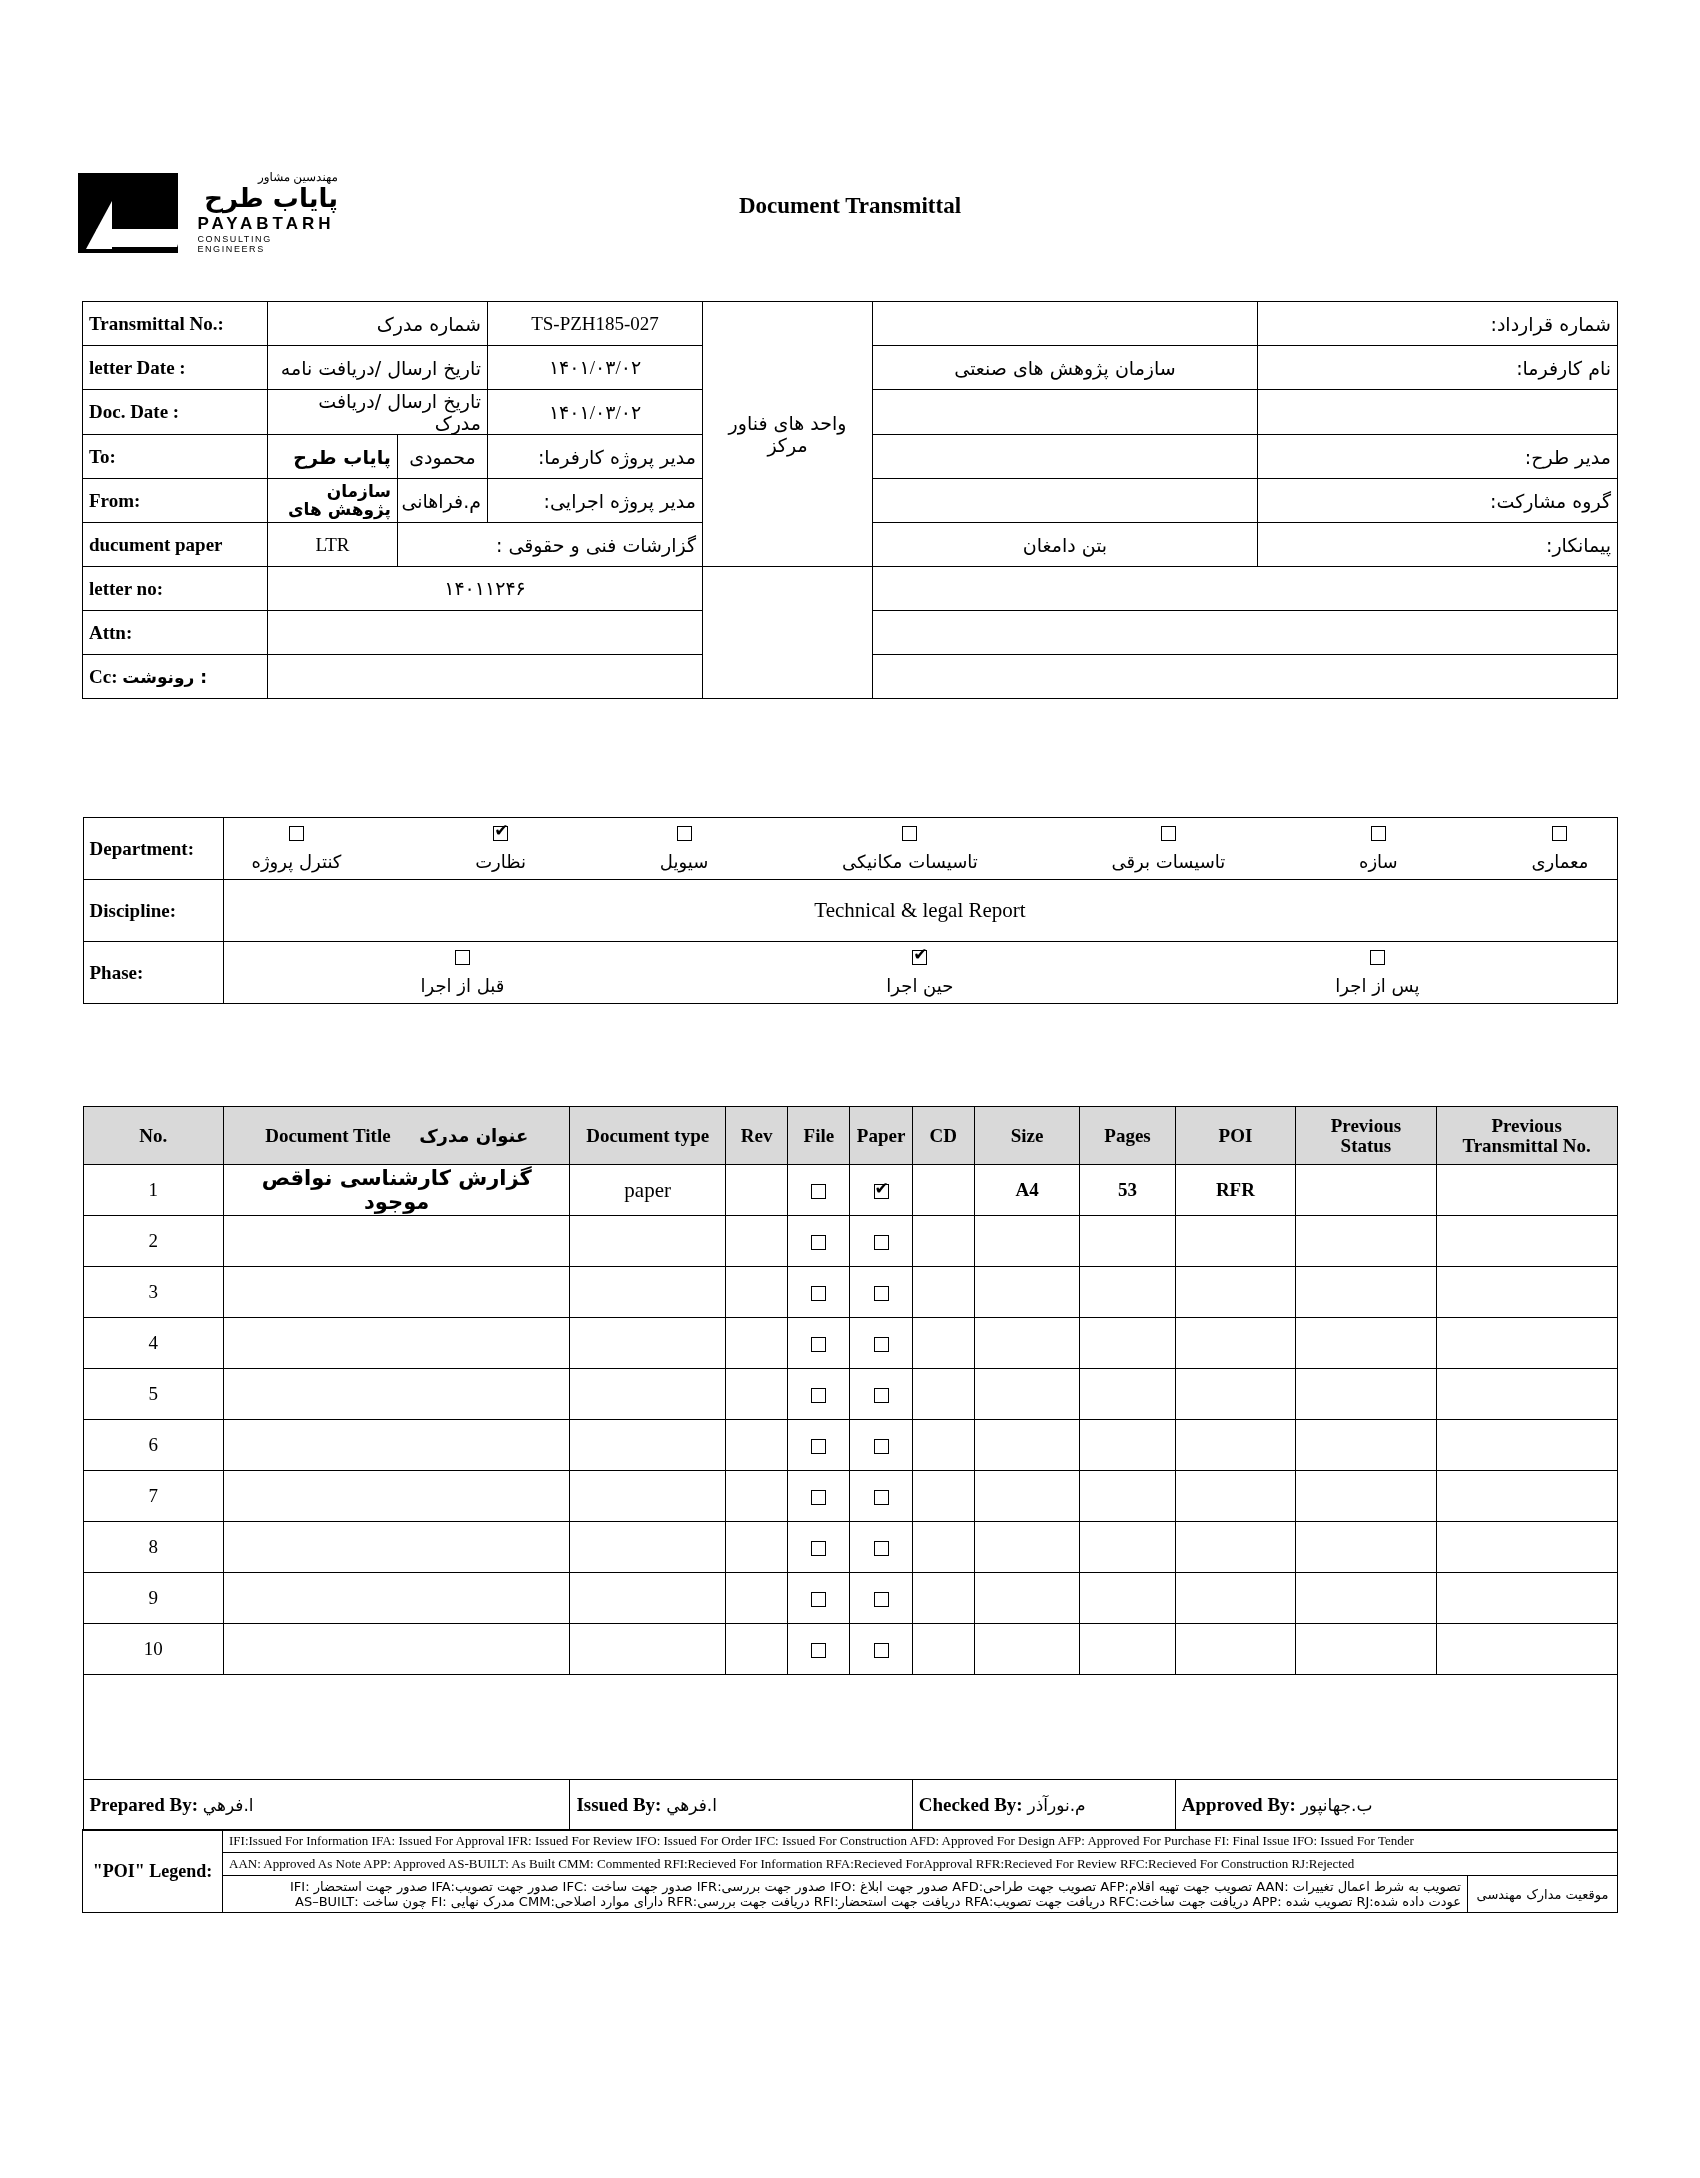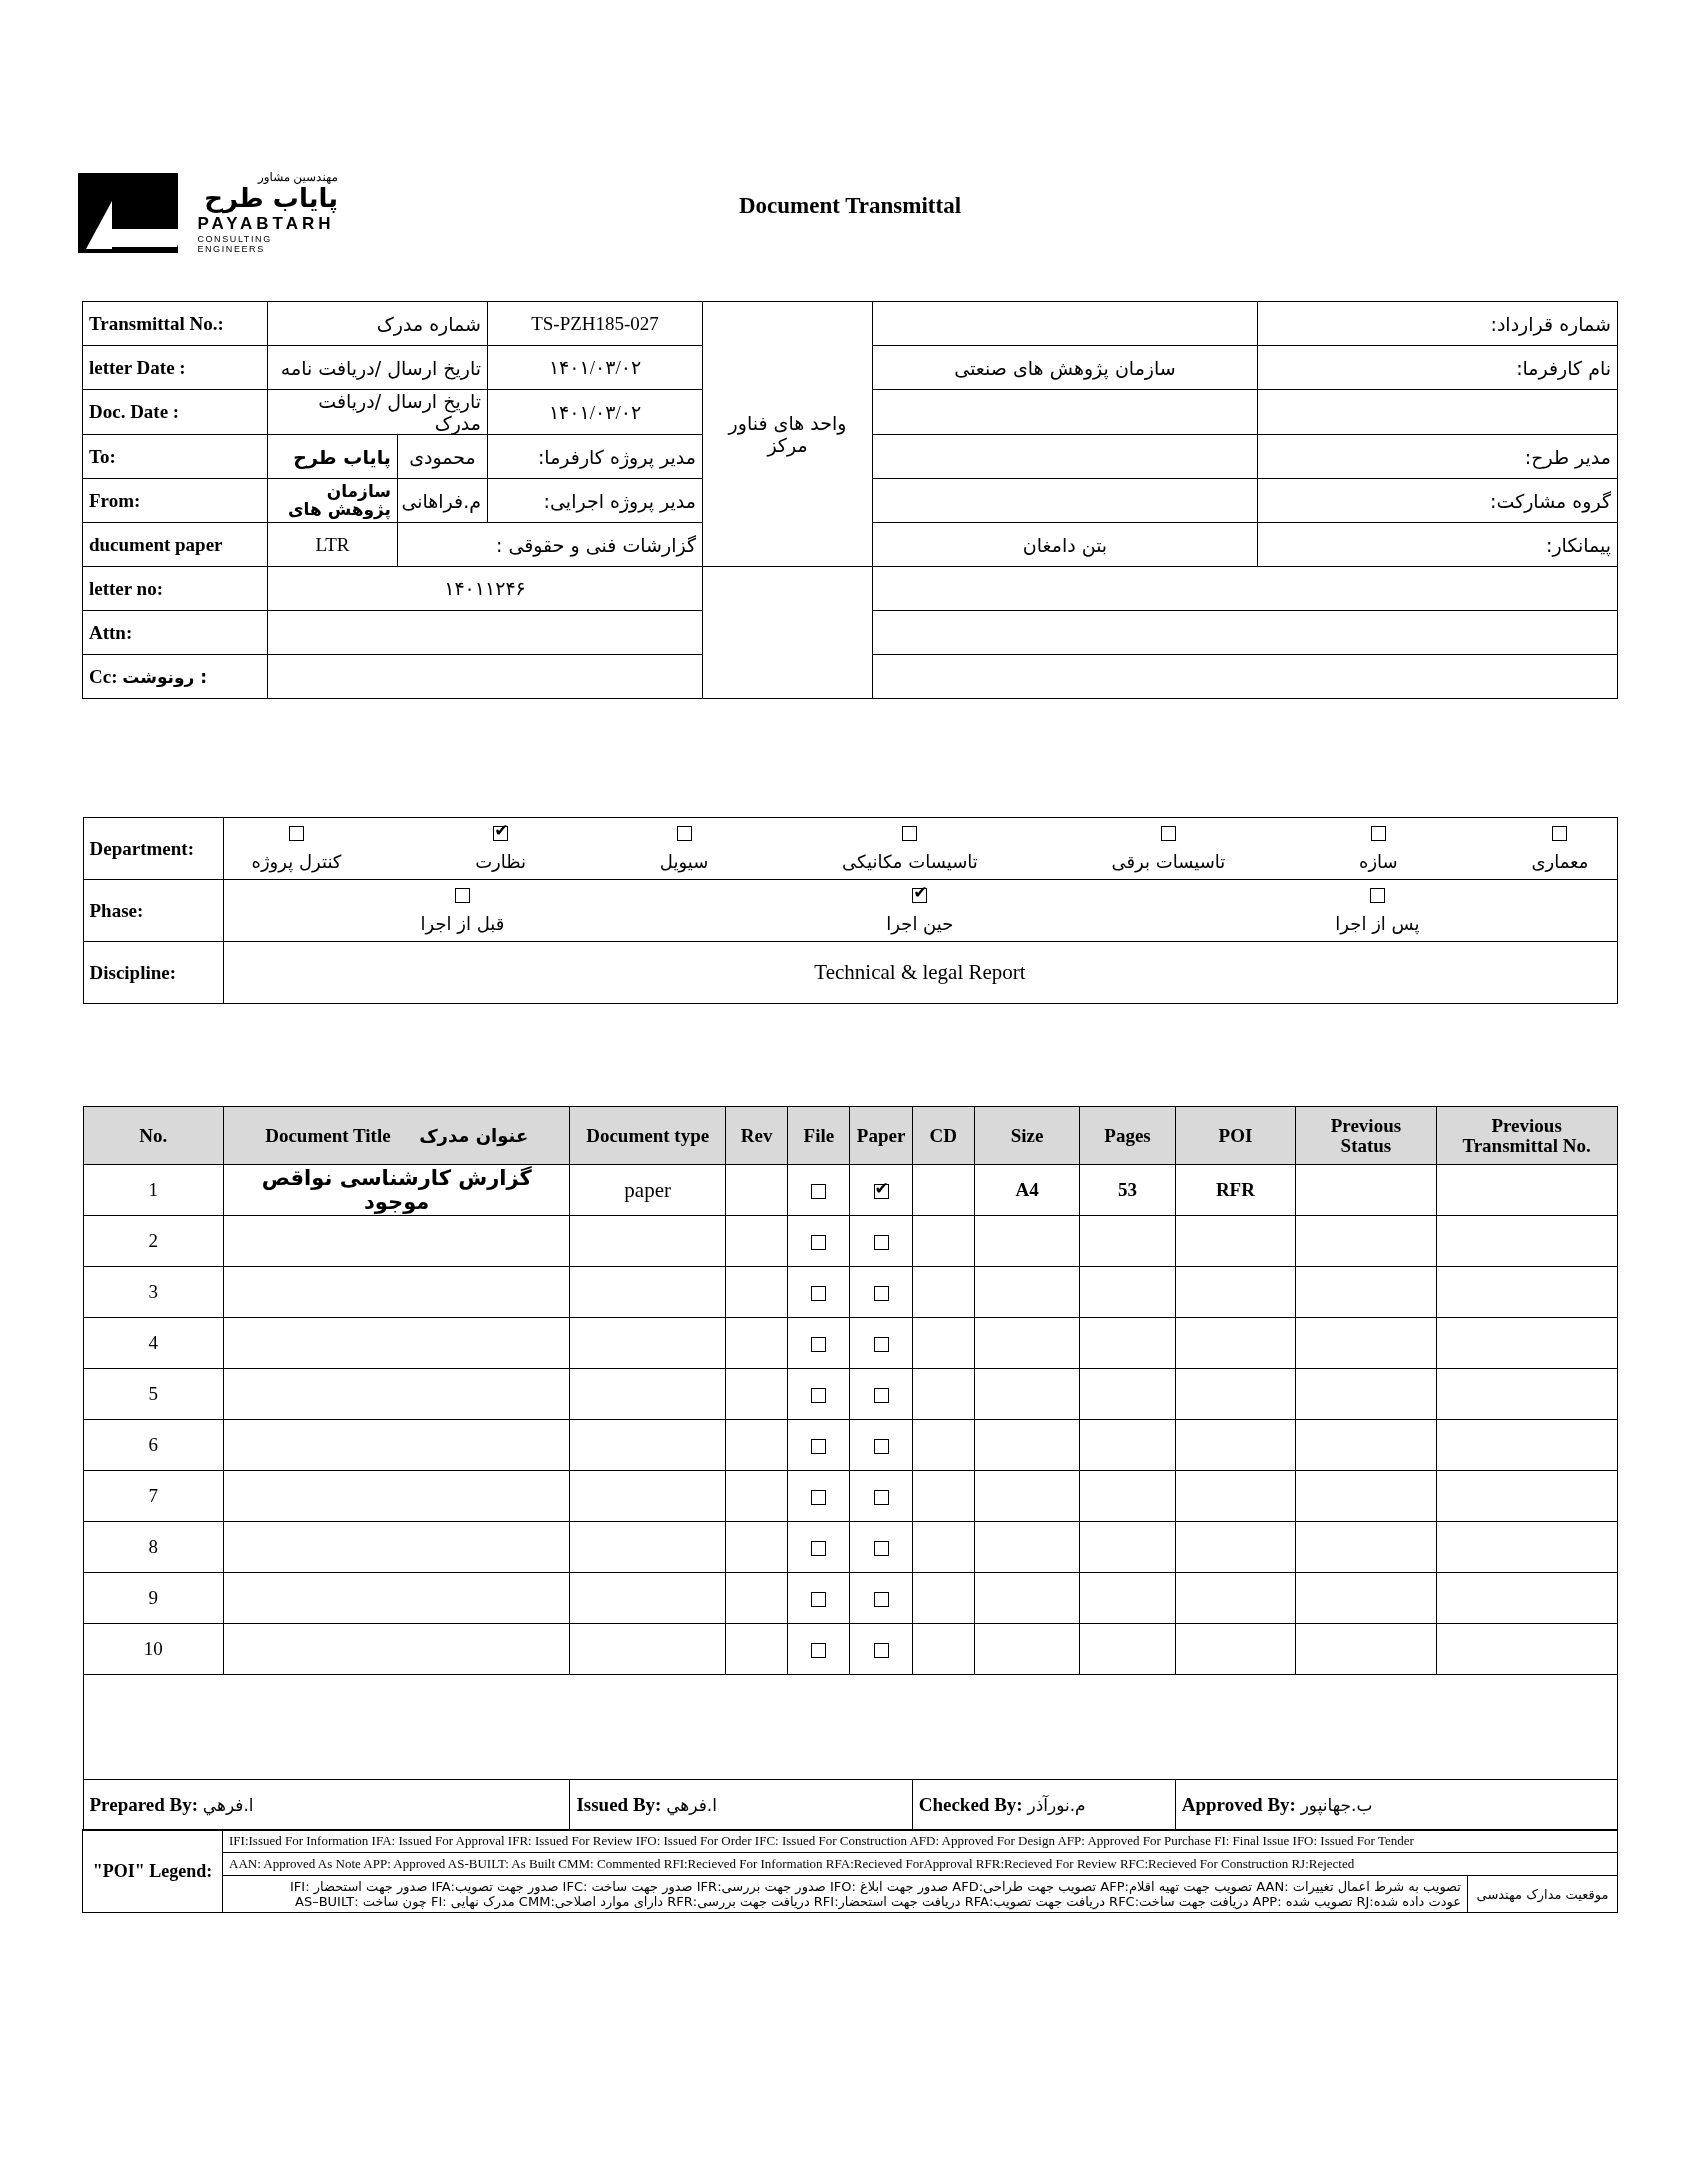--- a/index.html
+++ b/index.html
@@ -216,41 +216,41 @@
               <span>سازه</span>
             </div>
             <div class="dept-item">
               <span class="cb"></span>
               <span>معماری</span>
             </div>
           </div>
         </td>
       </tr>
       <tr>
+        <td class="lbl-en">Discipline:</td>
+        <td class="ctr" style="font-size:21px">Technical &amp; legal Report</td>
+      </tr>
+      <tr>
         <td class="lbl-en">Phase:</td>
         <td>
           <div class="phase-cell">
             <div class="dept-item">
               <span class="cb"></span>
               <span>قبل از اجرا</span>
             </div>
             <div class="dept-item">
               <span class="cb on"></span>
               <span>حین اجرا</span>
             </div>
             <div class="dept-item">
               <span class="cb"></span>
               <span>پس از اجرا</span>
             </div>
           </div>
         </td>
-      </tr>
-      <tr>
-        <td class="lbl-en">Discipline:</td>
-        <td class="ctr" style="font-size:21px">Technical &amp; legal Report</td>
       </tr>
     </tbody>
   </table>
 
   <table class="tbl" id="block3">
     <colgroup>
       <col style="width:140px">
         <col style="width:345px">
         <col style="width:155px">
       <col style="width:62px">

